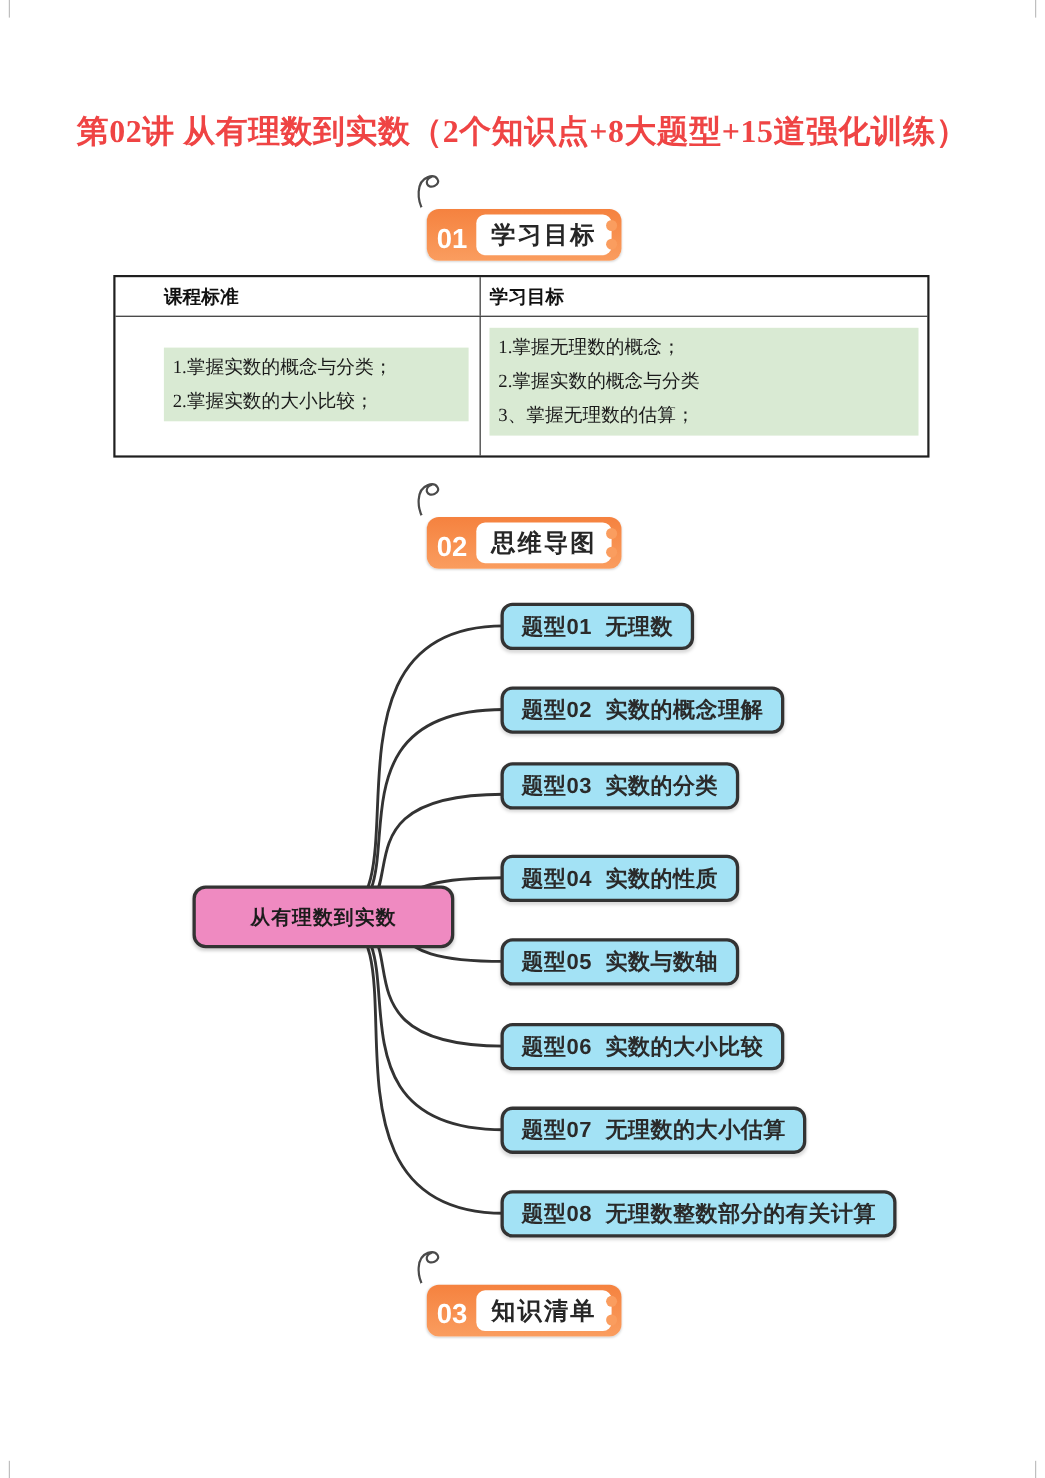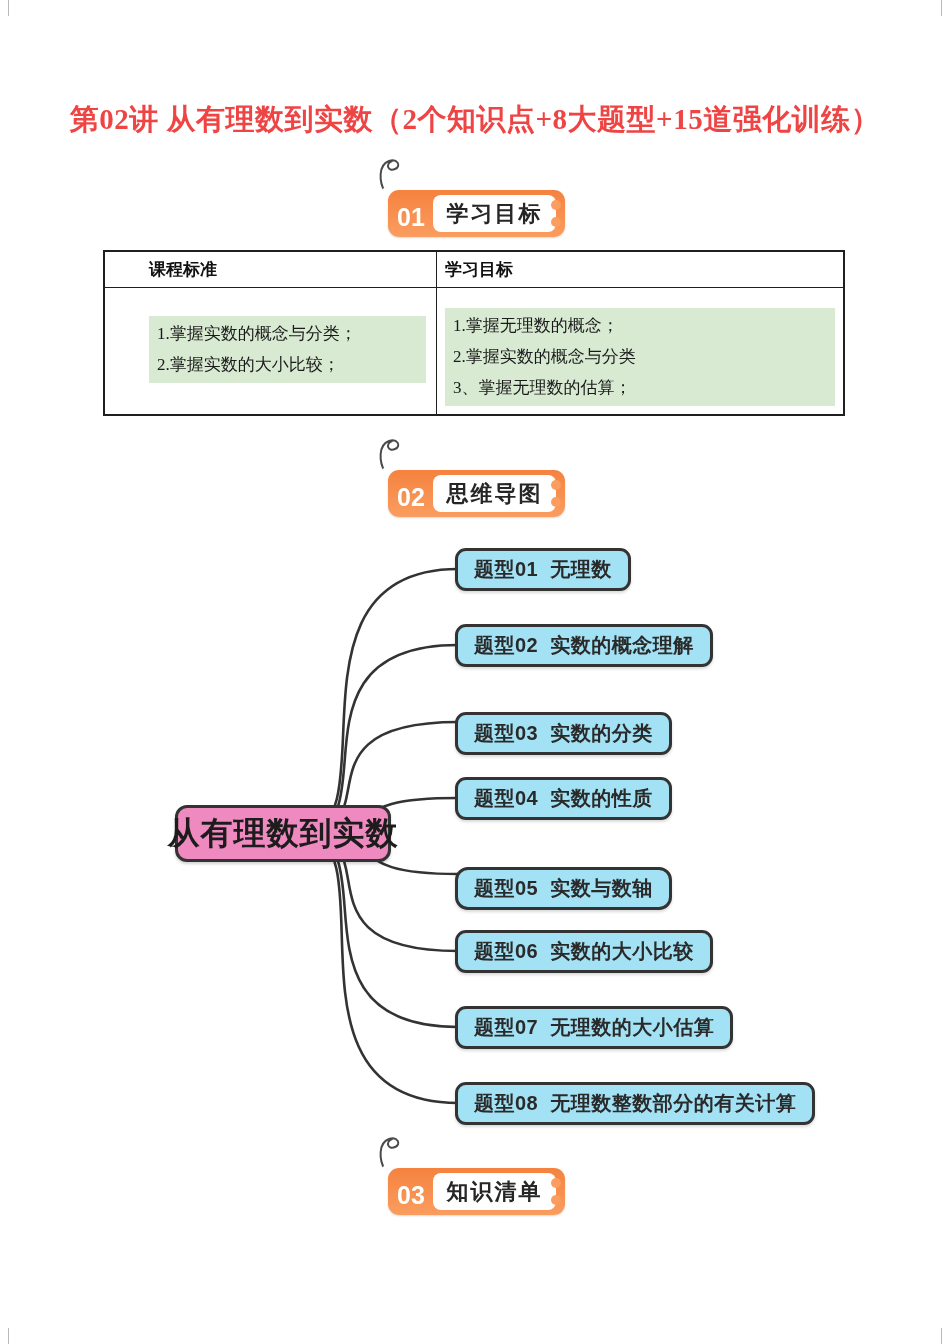--- a/index.html
+++ b/index.html
@@ -56,33 +56,33 @@
   .gt-head{border-bottom:1px solid #1f1f1f;}
   .gt-cell{box-sizing:border-box; padding:6px 8px;}
   .gt-left{width:332px; border-right:1px solid #1f1f1f;padding-left:44px;}
   .gt-right{width:406px;}
   .gt-head .gt-cell{font-weight:bold; font-size:17px; height:35px; line-height:24px;}
   .gt-body{height:126px;}
   .hl{background:var(--c-green,#d9ead3); padding:5px 8px;}
   .hl p{margin:0; font-size:17px; line-height:26px; color:#1a1a1a;}
   .hl p + p{margin-top:5px;}
   .hl-left{margin-top:22px; margin-right:2px;}
-  .hl-right{margin-top:14px;}
+  .hl-right{margin-top:4px;}
 
   
   .mindmap{position:absolute; left:0; top:530px; width:950px; height:625px;}
   .mm-lines{position:absolute; left:0; top:0;}
   .mm-lines path{fill:none; stroke:var(--c-line,#333333); stroke-width:2.6; stroke-linecap:round;}
   .mm-root{
-    position:absolute; left:175px; top:275px; width:216px; height:57px;
+    position:absolute; left:175px; top:275px; width:238px; height:57px;
     box-sizing:border-box; background:var(--c-pink,#ef8ac1);
     border:3px solid var(--c-line,#333333); border-radius:12px;
     display:flex; align-items:center; justify-content:center;
     font-family:"Liberation Sans", sans-serif; font-weight:800;
-    font-size:32px; color:#1c1c1c; letter-spacing:1px; white-space:pre;
+    font-size:18px; color:#1c1c1c; letter-spacing:1px; white-space:pre;
     box-shadow:0 2px 3px rgba(0,0,0,0.18);
   }
   .mm-branch{
     position:absolute; left:455px; height:43px; box-sizing:border-box;
     background:var(--c-blue,#a3e2f5);
     border:3px solid var(--c-line,#333333); border-radius:11px;
     display:inline-flex; align-items:center; padding:0 16px;
     font-family:"Liberation Sans", sans-serif; font-weight:800;
     font-size:20px; color:#2a2a2a; letter-spacing:0.5px; white-space:pre;
     box-shadow:0 2px 3px rgba(0,0,0,0.15);
@@ -159,23 +159,23 @@
       <path d="M312,302 C385,294 295,192 458,192"></path>
       <path d="M315,302 C390,298 340,268 458,268"></path>
       <path d="M315,305 C390,309 340,344 458,344"></path>
       <path d="M312,305 C385,313 295,421 458,421"></path>
       <path d="M310,305 C385,318 285,497 458,497"></path>
       <path d="M310,305 C385,323 275,573 458,573"></path>
     </svg>
     <div class="mm-root">从有理数到实数</div>
     <div class="mm-branch" style="top:18px;">题型01  无理数</div>
     <div class="mm-branch" style="top:94px;">题型02  实数的概念理解</div>
-    <div class="mm-branch" style="top:182px;">题型03  实数的分类</div>
+    <div class="mm-branch" style="top:163px;">题型03  实数的分类</div>
     <div class="mm-branch" style="top:247px;">题型04  实数的性质</div>
-    <div class="mm-branch" style="top:337px;border-radius:13px;">题型05  实数与数轴</div>
+    <div class="mm-branch" style="top:323px;">题型05  实数与数轴</div>
     <div class="mm-branch" style="top:400px;">题型06  实数的大小比较</div>
     <div class="mm-branch" style="top:476px;">题型07  无理数的大小估算</div>
     <div class="mm-branch" style="top:552px;text-align:center;">题型08  无理数整数部分的有关计算</div>
   </div>
 
   <div class="badge-wrap" style="top:1168px;">
     <svg class="curl" viewBox="0 0 32 38">
       <path d="M 9 35 C 3 25 2 8 13 4 C 21 1 26 9 19 12 C 12 15 9 7 16 4" fill="none" stroke="#4a4a4a" stroke-width="2" stroke-linecap="round"></path>
       <circle cx="9" cy="34" r="3" fill="#ffffff"></circle>
     </svg>

